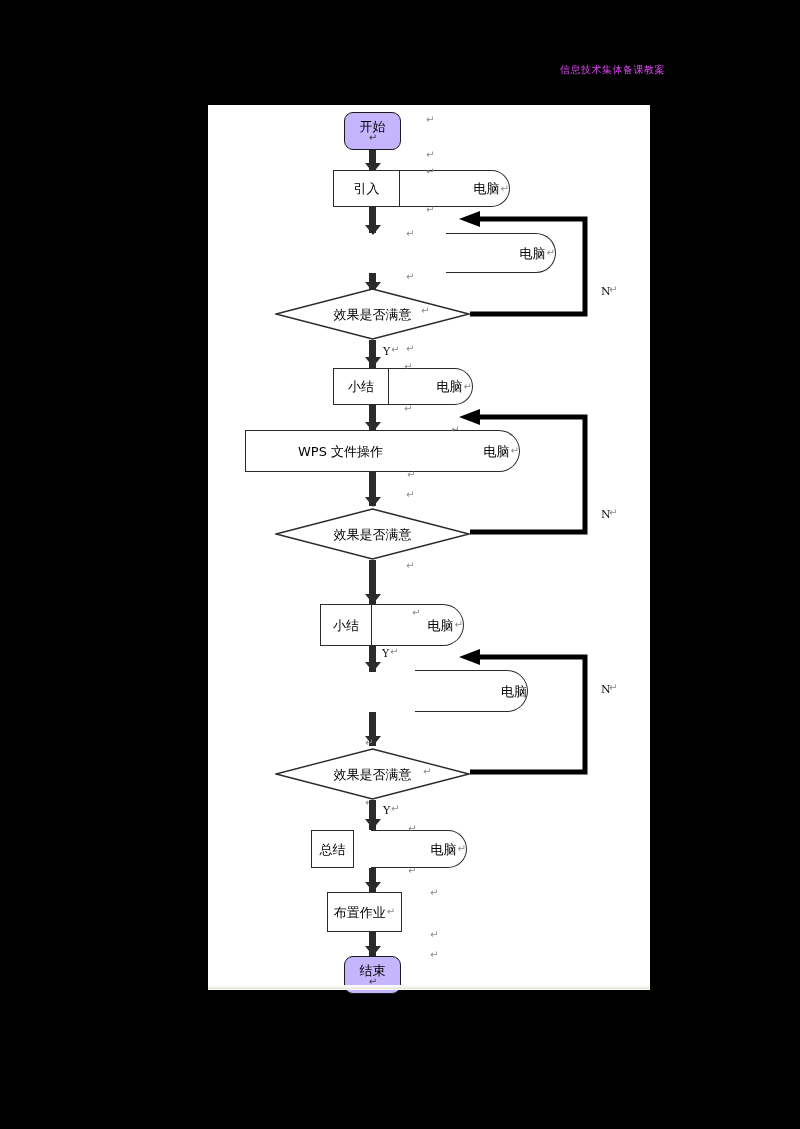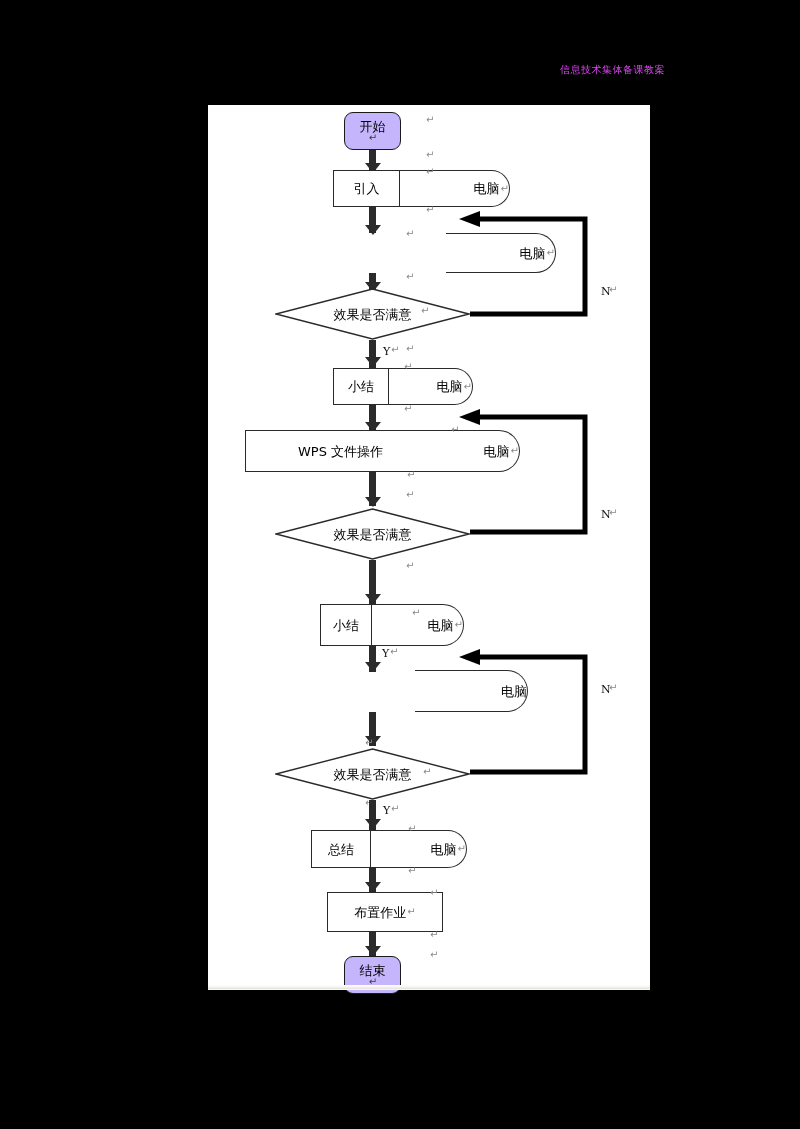--- a/index.html
+++ b/index.html
@@ -234,34 +234,34 @@
         <span class="pilcrow" style="left:148px;top:19px;">↵</span>
       </div>
       <span class="pilcrow" style="left:157px;top:633px;">↵</span>
       <span class="pilcrow" style="left:157px;top:693px;">↵</span>
 
       <div class="conn" style="left:161px;top:695px;height:30px;"></div>
       <div class="arrowhead" style="left:156.5px;top:714px;"></div>
       <span class="branch-label" style="left:175px;top:699px;">Y</span>
       <span class="pilcrow" style="left:183px;top:699px;">↵</span>
 
-      <div class="node split-left" style="left:103px;top:725px;width:60px;height:38px;">
+      <div class="node split-left" style="left:103px;top:725px;width:43px;height:38px;">
         <span class="txt">总结</span>
       </div>
       <div class="node media" style="left:163px;top:725px;width:96px;height:38px;">
         <span class="txt mlabel">电脑</span>
           <span class="txt pilcrow" style="position:static;margin-left:1px;">↵</span>
       </div>
       <span class="pilcrow" style="left:200px;top:719px;">↵</span>
       <span class="pilcrow" style="left:200px;top:761px;">↵</span>
 
       <div class="conn" style="left:161px;top:763px;height:24px;"></div>
       <div class="arrowhead" style="left:156.5px;top:777px;"></div>
 
-      <div class="node rect" style="left:119px;top:787px;width:116px;height:40px;">
+      <div class="node rect" style="left:119px;top:787px;width:75px;height:40px;">
         <span class="txt">布置作业</span>
           <span class="txt pilcrow" style="position:static;margin-left:1px;">↵</span>
       </div>
       <span class="pilcrow" style="left:222px;top:783px;">↵</span>
       <span class="pilcrow" style="left:222px;top:825px;">↵</span>
 
       <div class="conn" style="left:161px;top:827px;height:24px;"></div>
       <div class="arrowhead" style="left:156.5px;top:841px;"></div>
       <span class="pilcrow" style="left:222px;top:845px;">↵</span>
 

